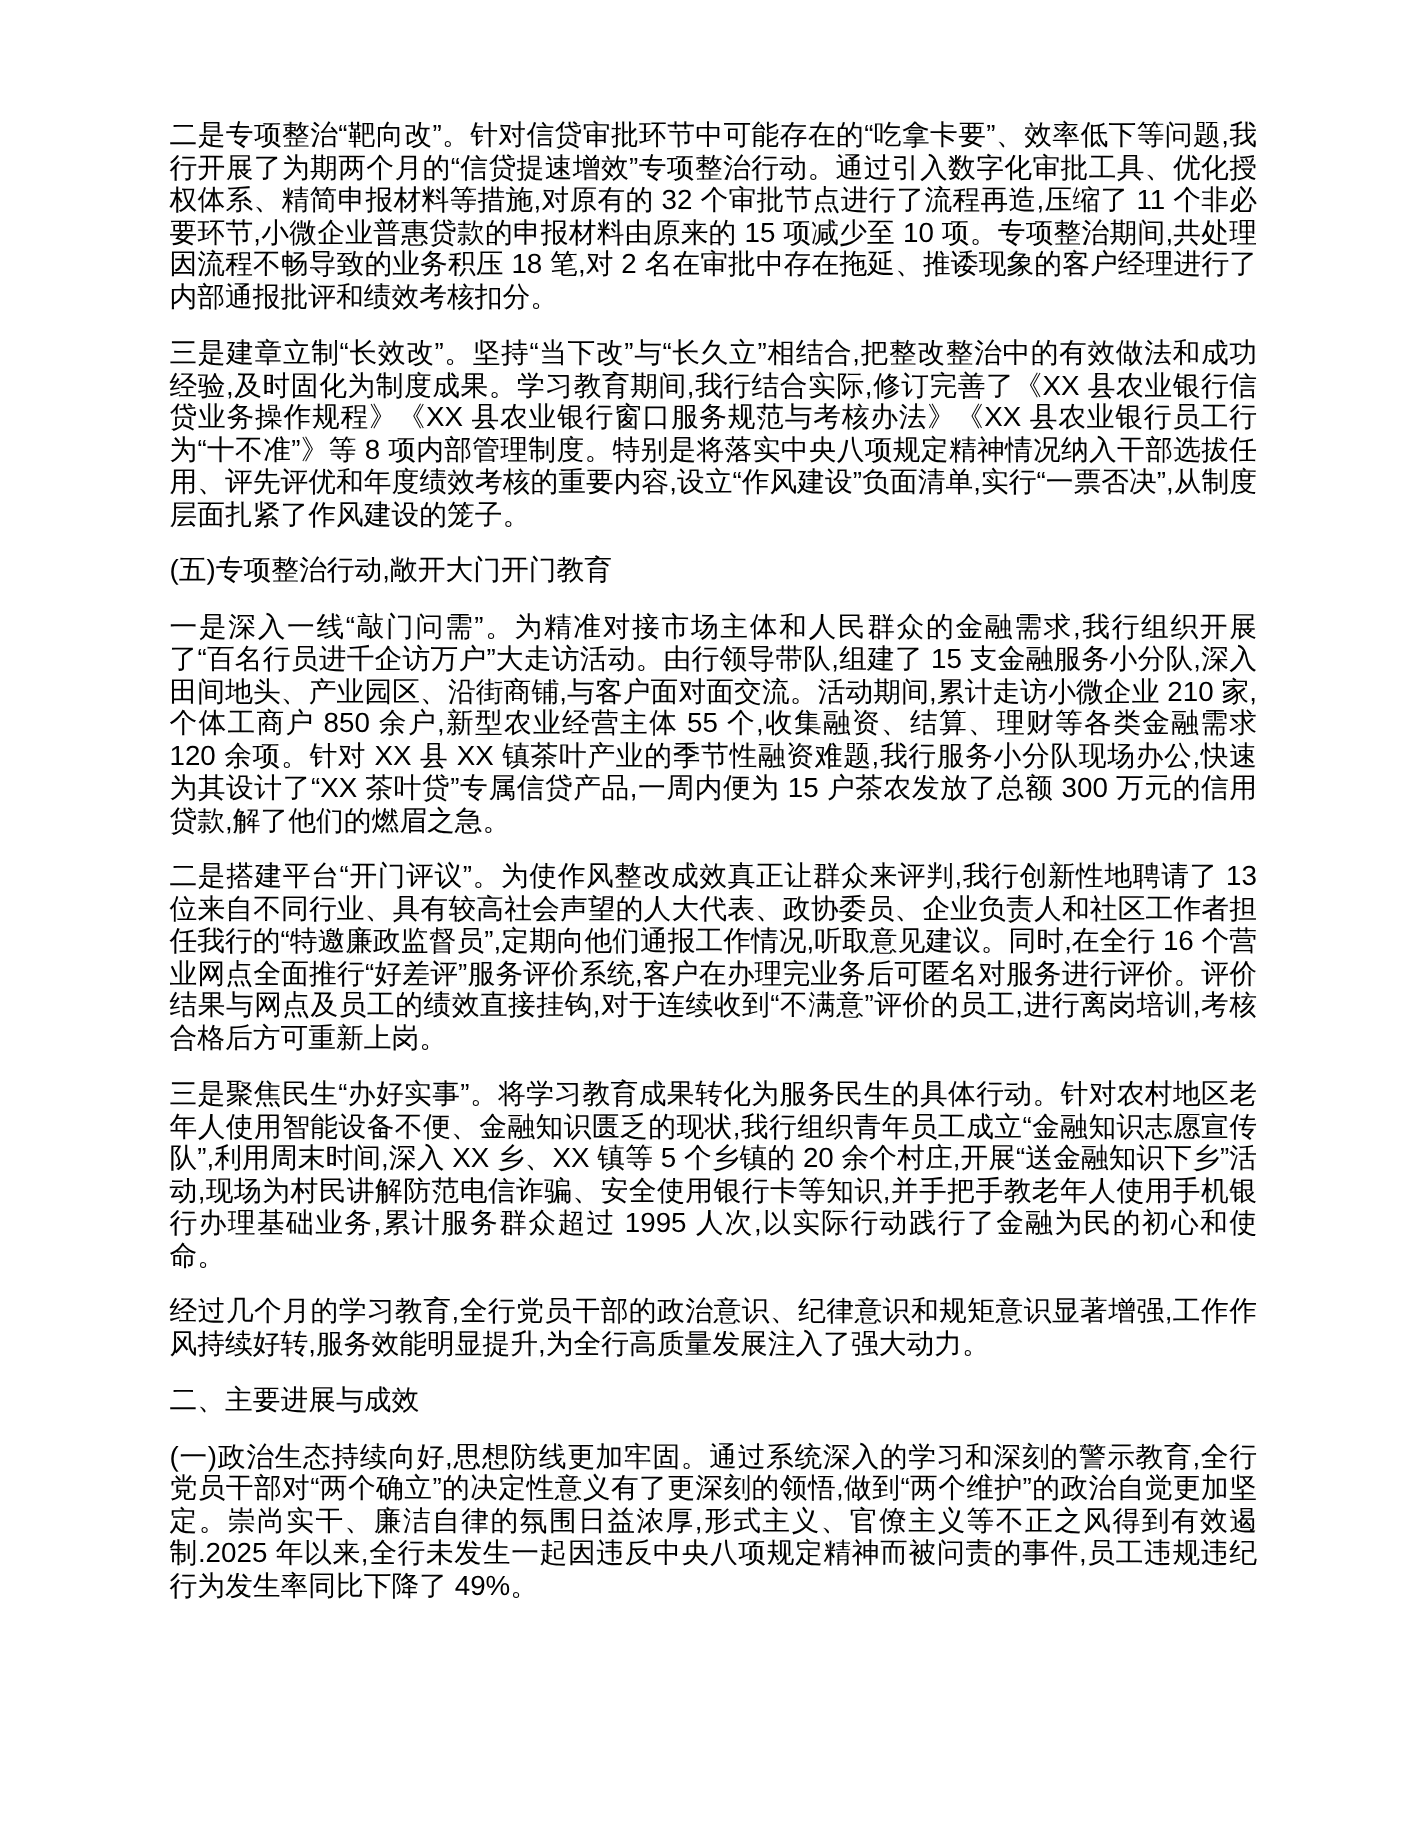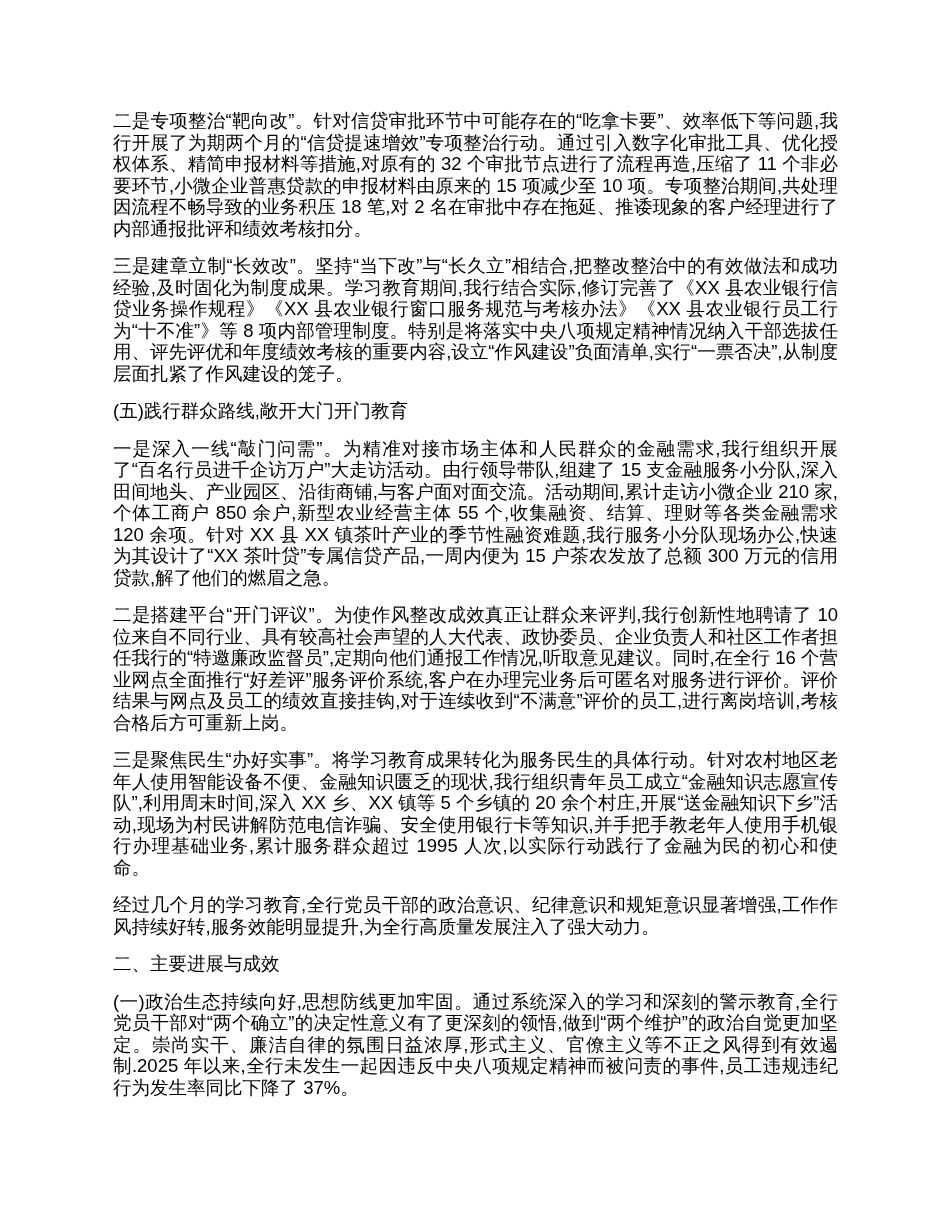--- a/index.html
+++ b/index.html
@@ -6,21 +6,21 @@
     margin: 0;
     padding: 0;
     background: #ffffff;
   }
   .page {
     position: relative;
     width: 950px;
     height: 1230px;
     box-sizing: border-box;
     background: #ffffff;
-    padding: 110px 112px 0 113px;
+    padding: 79px 112px 0 113px;
     overflow: hidden;
     font-family: "Liberation Sans", "DejaVu Sans", sans-serif;
   }
   .doc-body {
     width: 725px;
   }
   .para {
     margin: 0 0 16px 0;
     font-size: 18.5px;
     line-height: 21.5px;
@@ -34,21 +34,21 @@
     margin-bottom: 0;
   }
 </style>
 </head>
 <body>
 
 <div class="page">
   <div class="doc-body">
     <p class="para">二是专项整治“靶向改”。针对信贷审批环节中可能存在的“吃拿卡要”、效率低下等问题,我行开展了为期两个月的“信贷提速增效”专项整治行动。通过引入数字化审批工具、优化授权体系、精简申报材料等措施,对原有的 32 个审批节点进行了流程再造,压缩了 11 个非必要环节,小微企业普惠贷款的申报材料由原来的 15 项减少至 10 项。专项整治期间,共处理因流程不畅导致的业务积压 18 笔,对 2 名在审批中存在拖延、推诿现象的客户经理进行了内部通报批评和绩效考核扣分。</p>
     <p class="para">三是建章立制“长效改”。坚持“当下改”与“长久立”相结合,把整改整治中的有效做法和成功经验,及时固化为制度成果。学习教育期间,我行结合实际,修订完善了《XX 县农业银行信贷业务操作规程》《XX 县农业银行窗口服务规范与考核办法》《XX 县农业银行员工行为“十不准”》等 8 项内部管理制度。特别是将落实中央八项规定精神情况纳入干部选拔任用、评先评优和年度绩效考核的重要内容,设立“作风建设”负面清单,实行“一票否决”,从制度层面扎紧了作风建设的笼子。</p>
-    <p class="para">(五)践行群众路线,敞开大门开门教育</p>
+    <p class="para">(五)专项整治行动,敞开大门开门教育</p>
     <p class="para">一是深入一线“敲门问需”。为精准对接市场主体和人民群众的金融需求,我行组织开展了“百名行员进千企访万户”大走访活动。由行领导带队,组建了 15 支金融服务小分队,深入田间地头、产业园区、沿街商铺,与客户面对面交流。活动期间,累计走访小微企业 210 家,个体工商户 850 余户,新型农业经营主体 55 个,收集融资、结算、理财等各类金融需求 120 余项。针对 XX 县 XX 镇茶叶产业的季节性融资难题,我行服务小分队现场办公,快速为其设计了“XX 茶叶贷”专属信贷产品,一周内便为 15 户茶农发放了总额 300 万元的信用贷款,解了他们的燃眉之急。</p>
-    <p class="para">二是搭建平台“开门评议”。为使作风整改成效真正让群众来评判,我行创新性地聘请了 10 位来自不同行业、具有较高社会声望的人大代表、政协委员、企业负责人和社区工作者担任我行的“特邀廉政监督员”,定期向他们通报工作情况,听取意见建议。同时,在全行 16 个营业网点全面推行“好差评”服务评价系统,客户在办理完业务后可匿名对服务进行评价。评价结果与网点及员工的绩效直接挂钩,对于连续收到“不满意”评价的员工,进行离岗培训,考核合格后方可重新上岗。</p>
+    <p class="para">二是搭建平台“开门评议”。为使作风整改成效真正让群众来评判,我行创新性地聘请了 13 位来自不同行业、具有较高社会声望的人大代表、政协委员、企业负责人和社区工作者担任我行的“特邀廉政监督员”,定期向他们通报工作情况,听取意见建议。同时,在全行 16 个营业网点全面推行“好差评”服务评价系统,客户在办理完业务后可匿名对服务进行评价。评价结果与网点及员工的绩效直接挂钩,对于连续收到“不满意”评价的员工,进行离岗培训,考核合格后方可重新上岗。</p>
     <p class="para">三是聚焦民生“办好实事”。将学习教育成果转化为服务民生的具体行动。针对农村地区老年人使用智能设备不便、金融知识匮乏的现状,我行组织青年员工成立“金融知识志愿宣传队”,利用周末时间,深入 XX 乡、XX 镇等 5 个乡镇的 20 余个村庄,开展“送金融知识下乡”活动,现场为村民讲解防范电信诈骗、安全使用银行卡等知识,并手把手教老年人使用手机银行办理基础业务,累计服务群众超过 1995 人次,以实际行动践行了金融为民的初心和使命。</p>
     <p class="para">经过几个月的学习教育,全行党员干部的政治意识、纪律意识和规矩意识显著增强,工作作风持续好转,服务效能明显提升,为全行高质量发展注入了强大动力。</p>
     <p class="para">二、主要进展与成效</p>
-    <p class="para">(一)政治生态持续向好,思想防线更加牢固。通过系统深入的学习和深刻的警示教育,全行党员干部对“两个确立”的决定性意义有了更深刻的领悟,做到“两个维护”的政治自觉更加坚定。崇尚实干、廉洁自律的氛围日益浓厚,形式主义、官僚主义等不正之风得到有效遏制.2025 年以来,全行未发生一起因违反中央八项规定精神而被问责的事件,员工违规违纪行为发生率同比下降了 37%。</p>
+    <p class="para">(一)政治生态持续向好,思想防线更加牢固。通过系统深入的学习和深刻的警示教育,全行党员干部对“两个确立”的决定性意义有了更深刻的领悟,做到“两个维护”的政治自觉更加坚定。崇尚实干、廉洁自律的氛围日益浓厚,形式主义、官僚主义等不正之风得到有效遏制.2025 年以来,全行未发生一起因违反中央八项规定精神而被问责的事件,员工违规违纪行为发生率同比下降了 49%。</p>
   </div>
 </div>
 
 </body></html>

